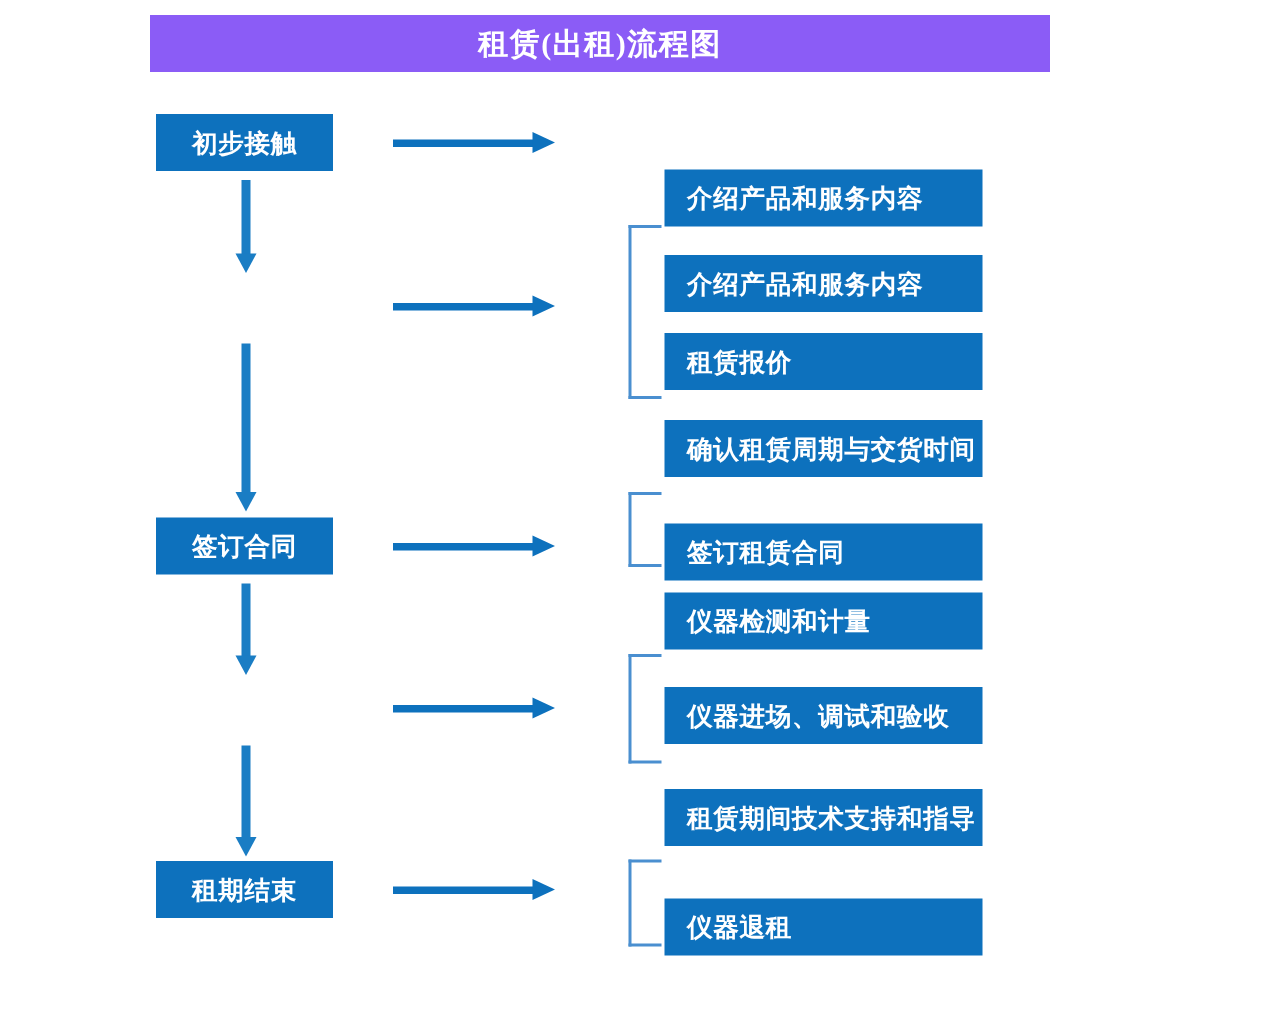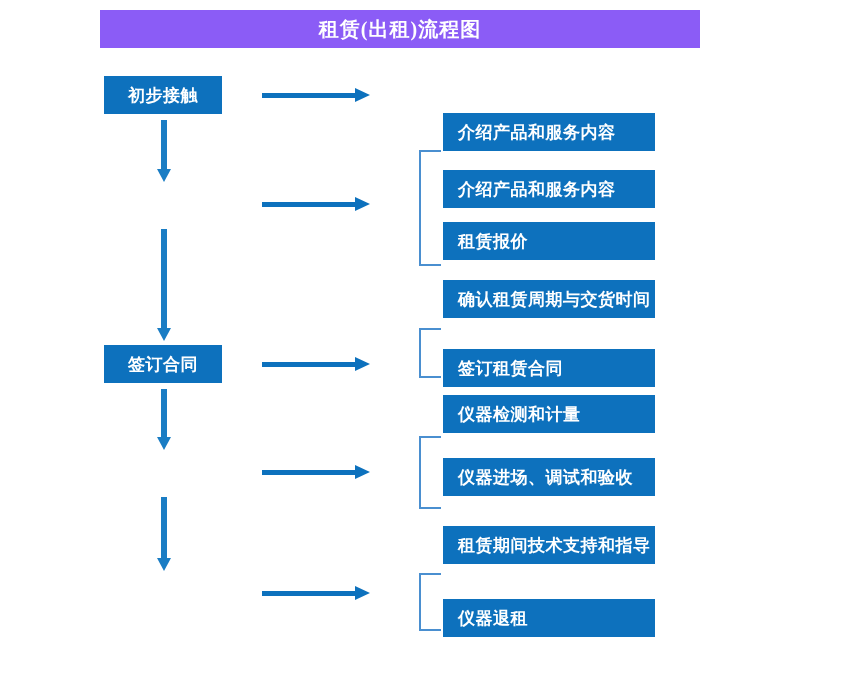--- a/index.html
+++ b/index.html
@@ -121,20 +121,21 @@
 </style>
 </head>
 <body>
 
 <div id="canvas">
 
   <div class="title-bar">租赁(出租)流程图</div>
 
   <div class="box stage-box" style="top:76px">初步接触</div>
   <div class="box stage-box" style="top:345px">签订合同</div>
+  <div class="box stage-box" style="top:574px">租期结束</div>
 
   <div class="v-arrow" style="top:120px; height:62px">
     <div class="shaft"></div>
     <div class="head"></div>
   </div>
   <div class="v-arrow" style="top:229px; height:112px">
     <div class="shaft"></div>
     <div class="head"></div>
   </div>
   <div class="v-arrow" style="top:389px; height:61px">

